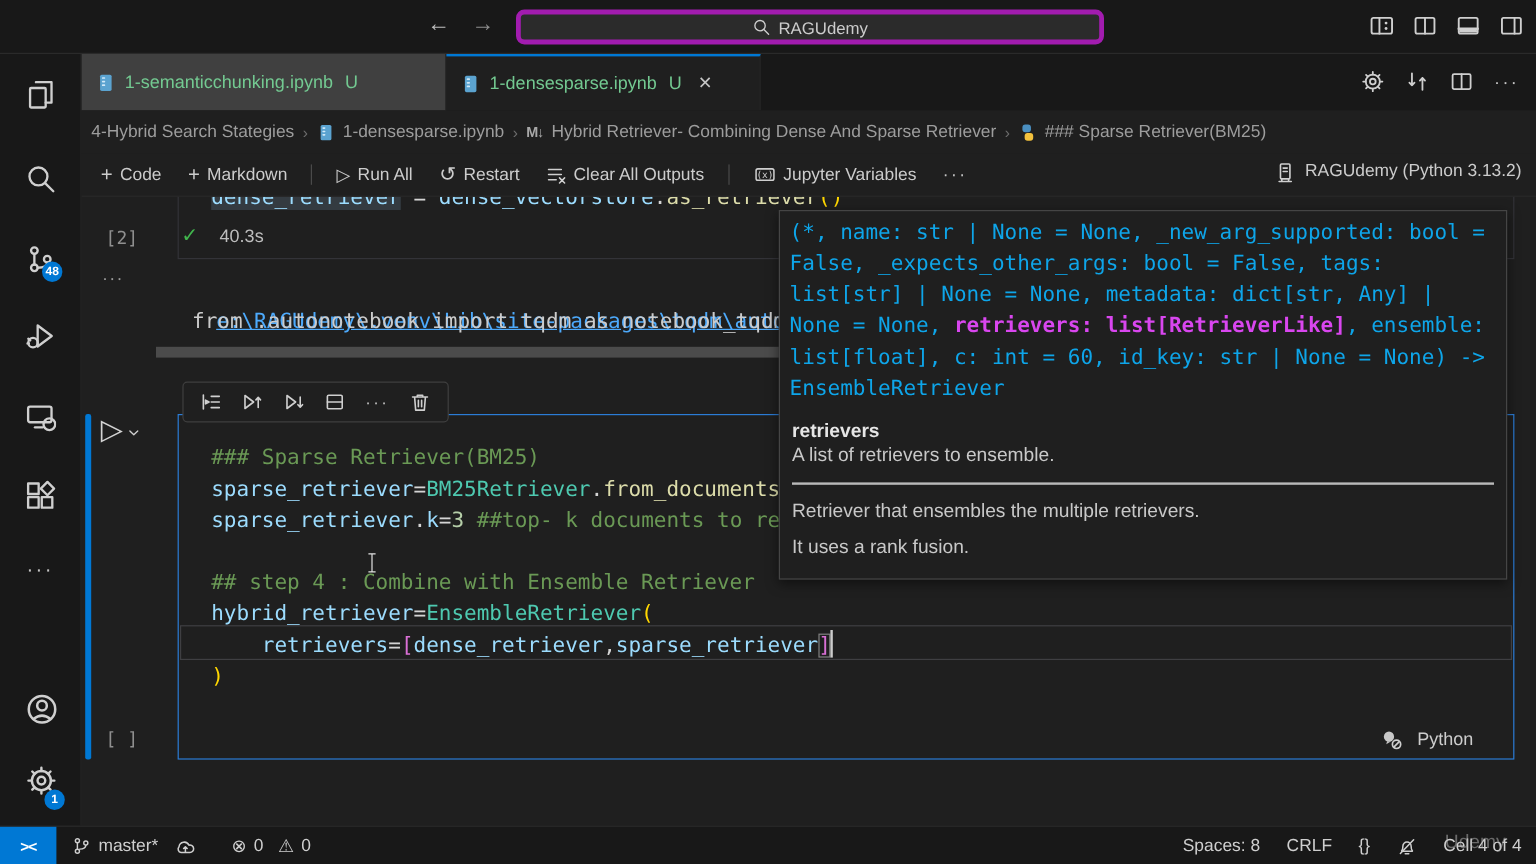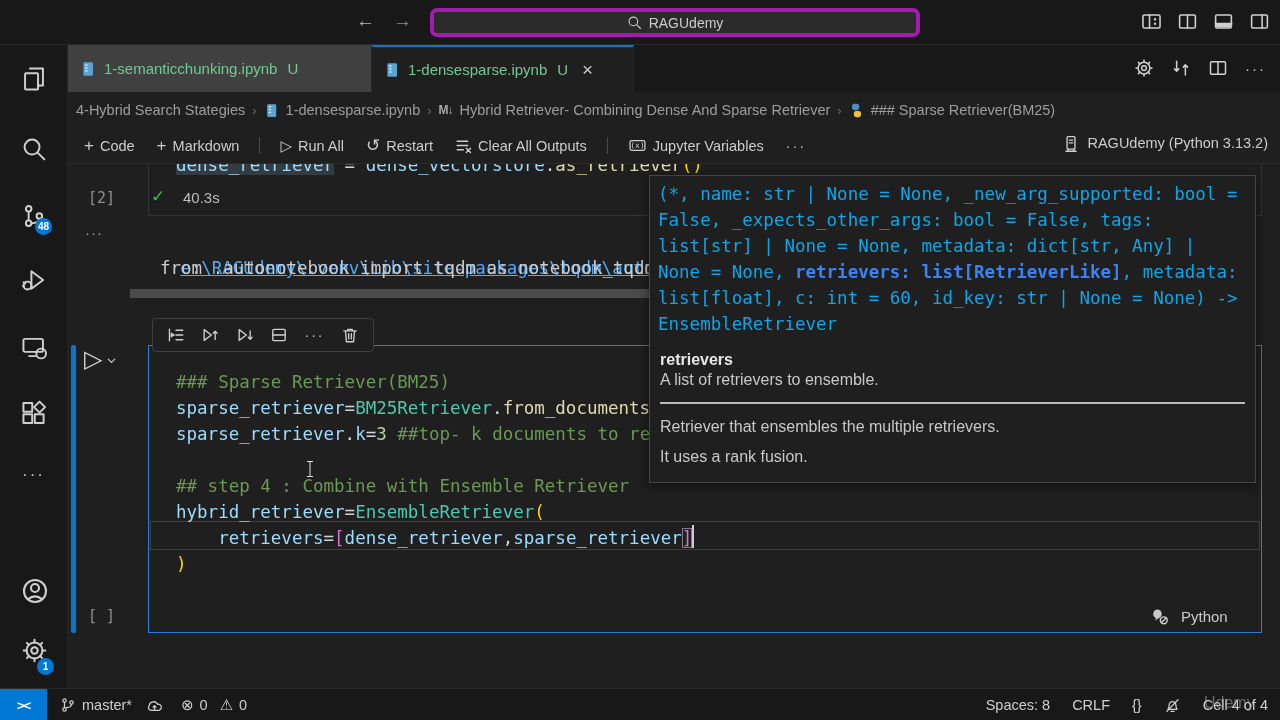--- a/index.html
+++ b/index.html
@@ -41,21 +41,21 @@
   .tbtn{ display:flex; align-items:center; gap:6px; padding:3px 8px; border-radius:4px; }
   .tsep{ width:1px; height:17px; background:#4a4a4a; margin:0 6px; }
   .plus{ font-size:17px; color:#cccccc; }
   .glyph{ font-size:15px; color:#cccccc; }
   .kernelpick{ position:absolute; right:12px; top:7px; display:flex; align-items:flex-start; gap:7px; font-size:14.5px; }
   
   .mono{ font-family:"DejaVu Sans Mono", monospace; font-size:17.5px; line-height:26px; white-space:pre; }
   .tok-cm{ color:#6a9955; } .tok-v{ color:#9cdcfe; } .tok-cl{ color:#4ec9b0; } .tok-fn{ color:#dcdcaa; }
   .tok-op{ color:#d4d4d4; } .tok-num{ color:#b5cea8; } .tok-b1{ color:#ffd700; } .tok-b2{ color:#da70d6; }
   .tok-hl{ background:#343b41; } .tok-bm{ outline:1px solid #808080; outline-offset:-1px; }
-  .tok-sig{ color:#0ea5e9; } .tok-sigp{ color:#3b82f6; font-weight:bold; }
+  .tok-sig{ color:#0ea5e9; } .tok-sigp{ color:#d946ef; font-weight:bold; }
   .cell1{ left:148px; top:140px; width:1114px; height:76px; border:1px solid #333338; }
   .exec{ font-family:"DejaVu Sans Mono", monospace; font-size:15px; color:#8f8f8f; }
   .outlink{ color:#4daafc; text-decoration:underline; }
   .hscroll{ left:130px; top:289px; width:522px; height:9px; background:#4b4b4b; }
   .cellmain{ left:148px; top:345px; width:1114px; height:288px; border:1px solid #2b7cd6; background:#1f1f1f; }
   .focusbar{ left:71px; top:345px; width:5px; height:288px; background:#0078d4; border-radius:2px; }
   .curline{ left:150px; top:521px; width:1110px; height:29px; border:1px solid #3f3f42; }
   .cursor{ left:692px; top:525px; width:2px; height:23px; background:#cccccc; }
   .codeline{ left:176px; }
   .cell-toolbar{ left:152px; top:318px; width:222px; height:34px; background:#1f1f1f; border:1px solid #3f3f3f;
@@ -68,21 +68,21 @@
   .tooltip .sig{ padding:2px 8px 6px 8px; }
   .tooltip .docs{ padding:8px 10px 0 10px; font-size:16px; color:#c8c8c8; }
   .tooltip .pname{ font-weight:bold; color:#e6e6e6; margin-bottom:2px; }
   .tooltip hr{ border:none; border-top:2px solid #b9b9b9; margin:13px 0 14px 0; }
   .tooltip .para{ margin-top:12px; }
   
   .statusbar{ left:0; top:688px; width:1280px; height:32px; background:#181818; border-top:1px solid #2b2b2b;
     font-size:14.5px; color:#cfcfcf; z-index:70; }
   .remote{ left:0; top:0; width:47px; height:32px; background:#0078d4; color:#fff; display:flex;
     align-items:center; justify-content:center; font-weight:bold; font-size:13px; letter-spacing:-1px; }
-  .sb-left{ position:absolute; left:60px; top:0; height:32px; display:flex; align-items:center; gap:18px; }
+  .sb-left{ position:absolute; left:60px; top:0; height:32px; display:flex; align-items:center; gap:30px; }
   .sb-group{ display:flex; align-items:center; gap:6px; }
   .sb-right{ position:absolute; right:12px; top:0; height:32px; display:flex; align-items:center; gap:22px; }
   .watermark{ left:1204px; top:694px; font-size:16px; color:#b9b9b9; opacity:.5; z-index:80; }
   
   .ibeam{ left:305px; top:460px; z-index:60; }
 </style>
 </head>
 <body>
 
 <svg width="0" height="0" style="position:absolute">
@@ -421,21 +421,21 @@
 
   <svg class="abs ibeam" width="10" height="18">
       <use href="#i-ibeam"></use>
     </svg>
 
   <div class="abs tooltip">
     <div class="sig">
       <div class="mono"><span class="tok-sig">(*, name: str | None = None, _new_arg_supported: bool =</span></div>
       <div class="mono"><span class="tok-sig">False, _expects_other_args: bool = False, tags:</span></div>
       <div class="mono"><span class="tok-sig">list[str] | None = None, metadata: dict[str, Any] |</span></div>
-      <div class="mono"><span class="tok-sig">None = None, </span><span class="tok-sigp">retrievers: list[RetrieverLike]</span><span class="tok-sig">, metadata:</span></div>
+      <div class="mono"><span class="tok-sig">None = None, </span><span class="tok-sigp">retrievers: list[RetrieverLike]</span><span class="tok-sig">, ensemble:</span></div>
       <div class="mono"><span class="tok-sig">list[float], c: int = 60, id_key: str | None = None) -&gt;</span></div>
       <div class="mono"><span class="tok-sig">EnsembleRetriever</span></div>
     </div>
     <div class="docs">
       <div class="pname">retrievers</div>
       <div>A list of retrievers to ensemble.</div>
       <hr>
       <div>Retriever that ensembles the multiple retrievers.</div>
       <div class="para">It uses a rank fusion.</div>
     </div>

